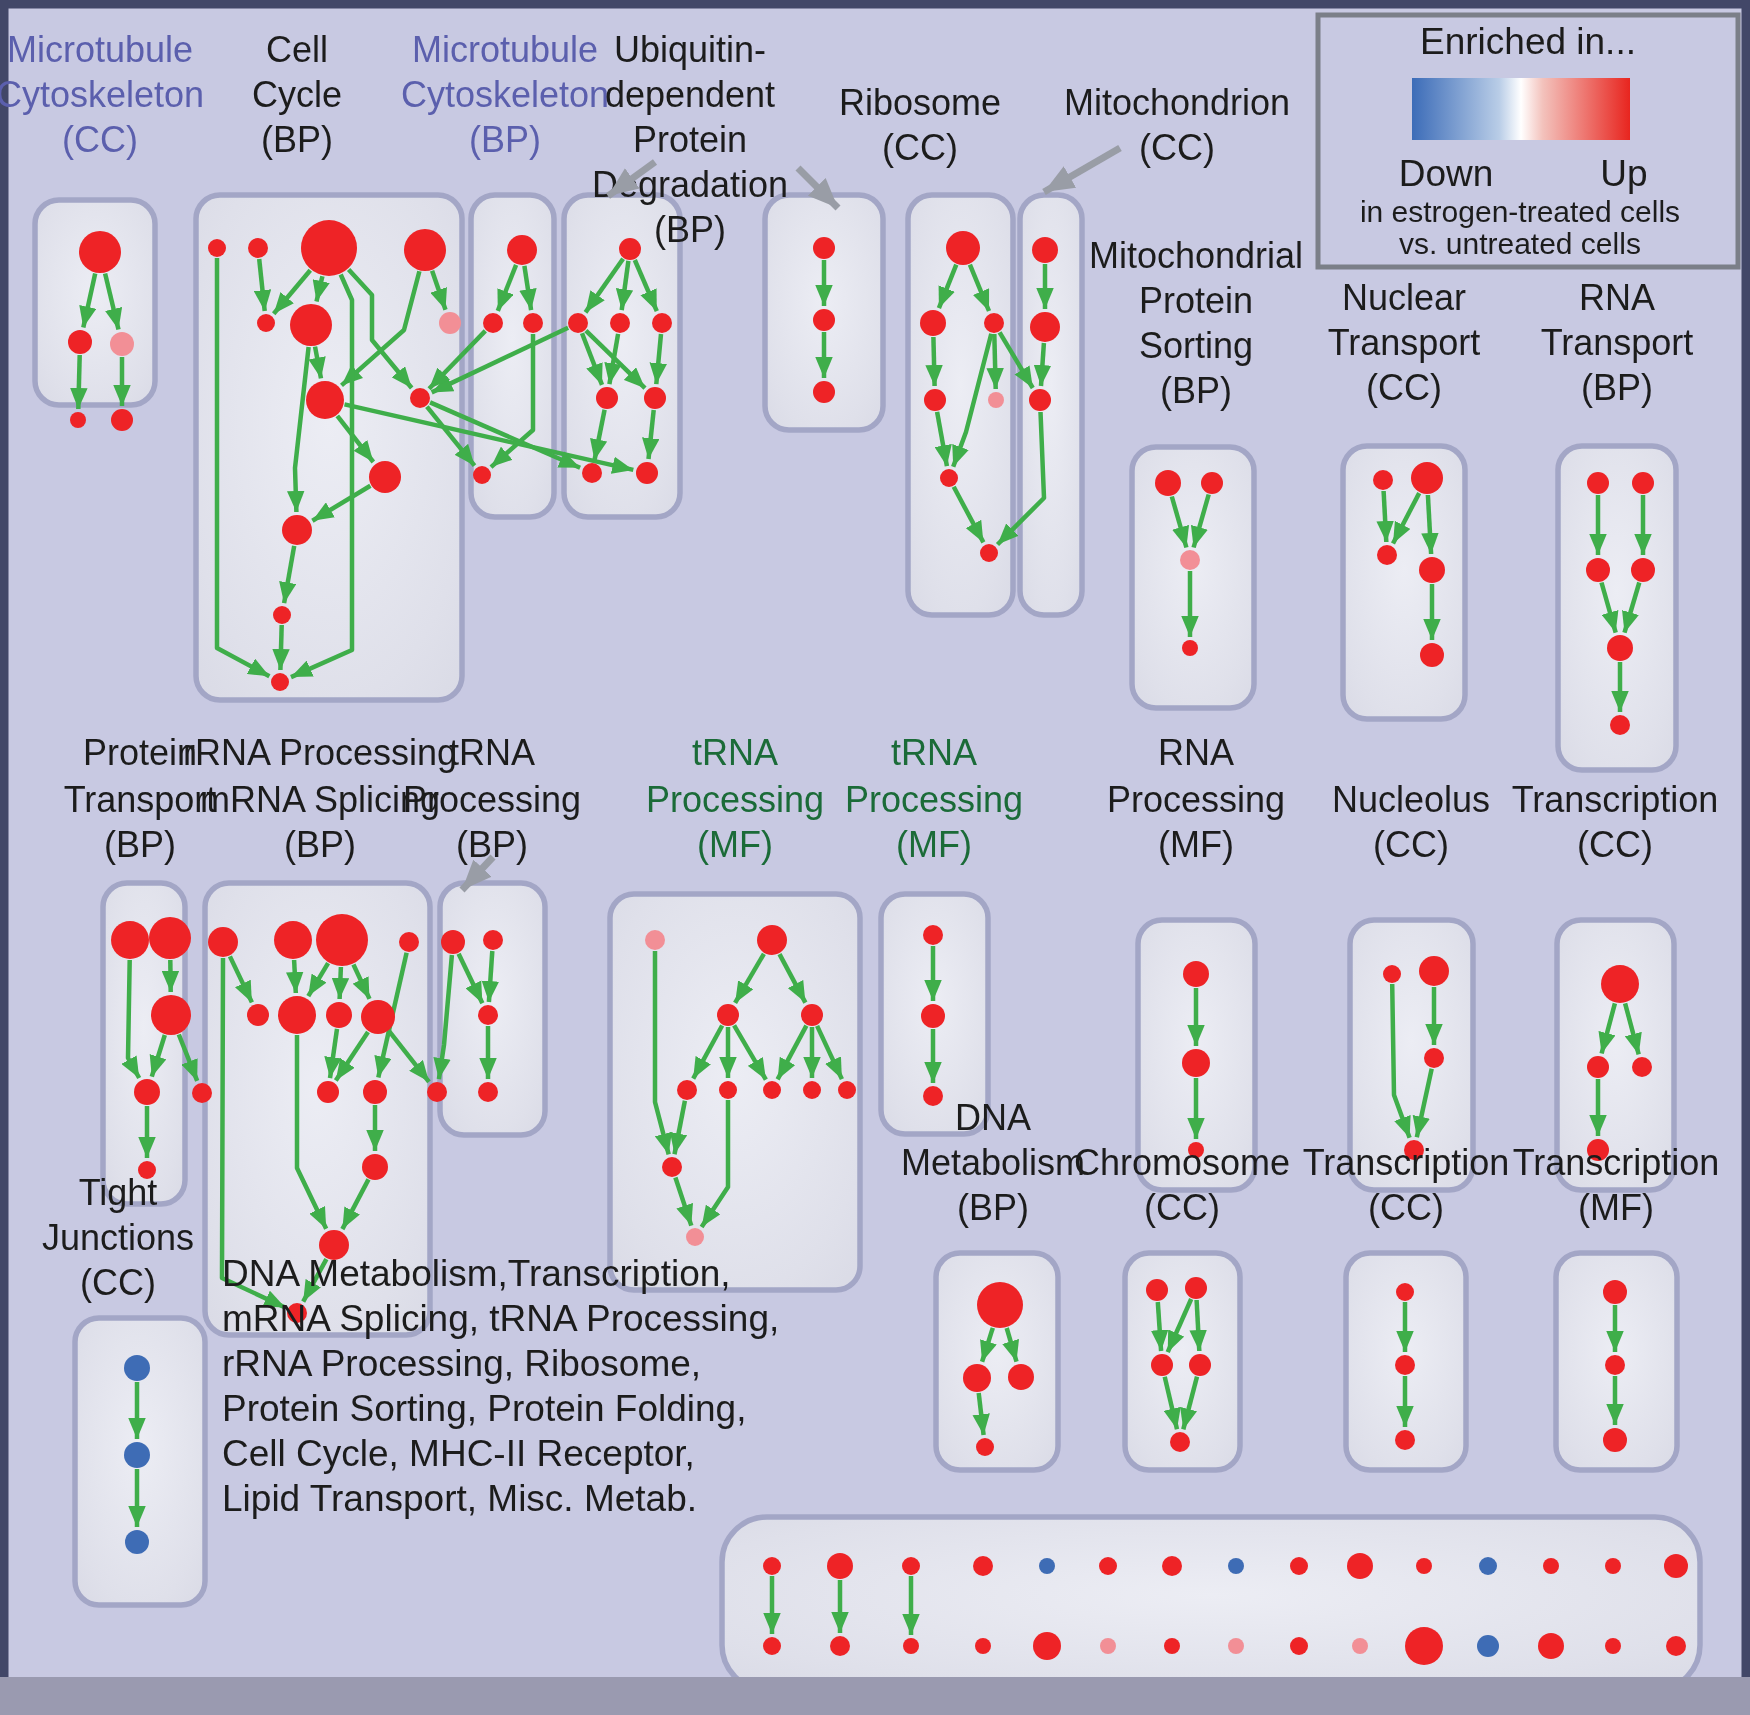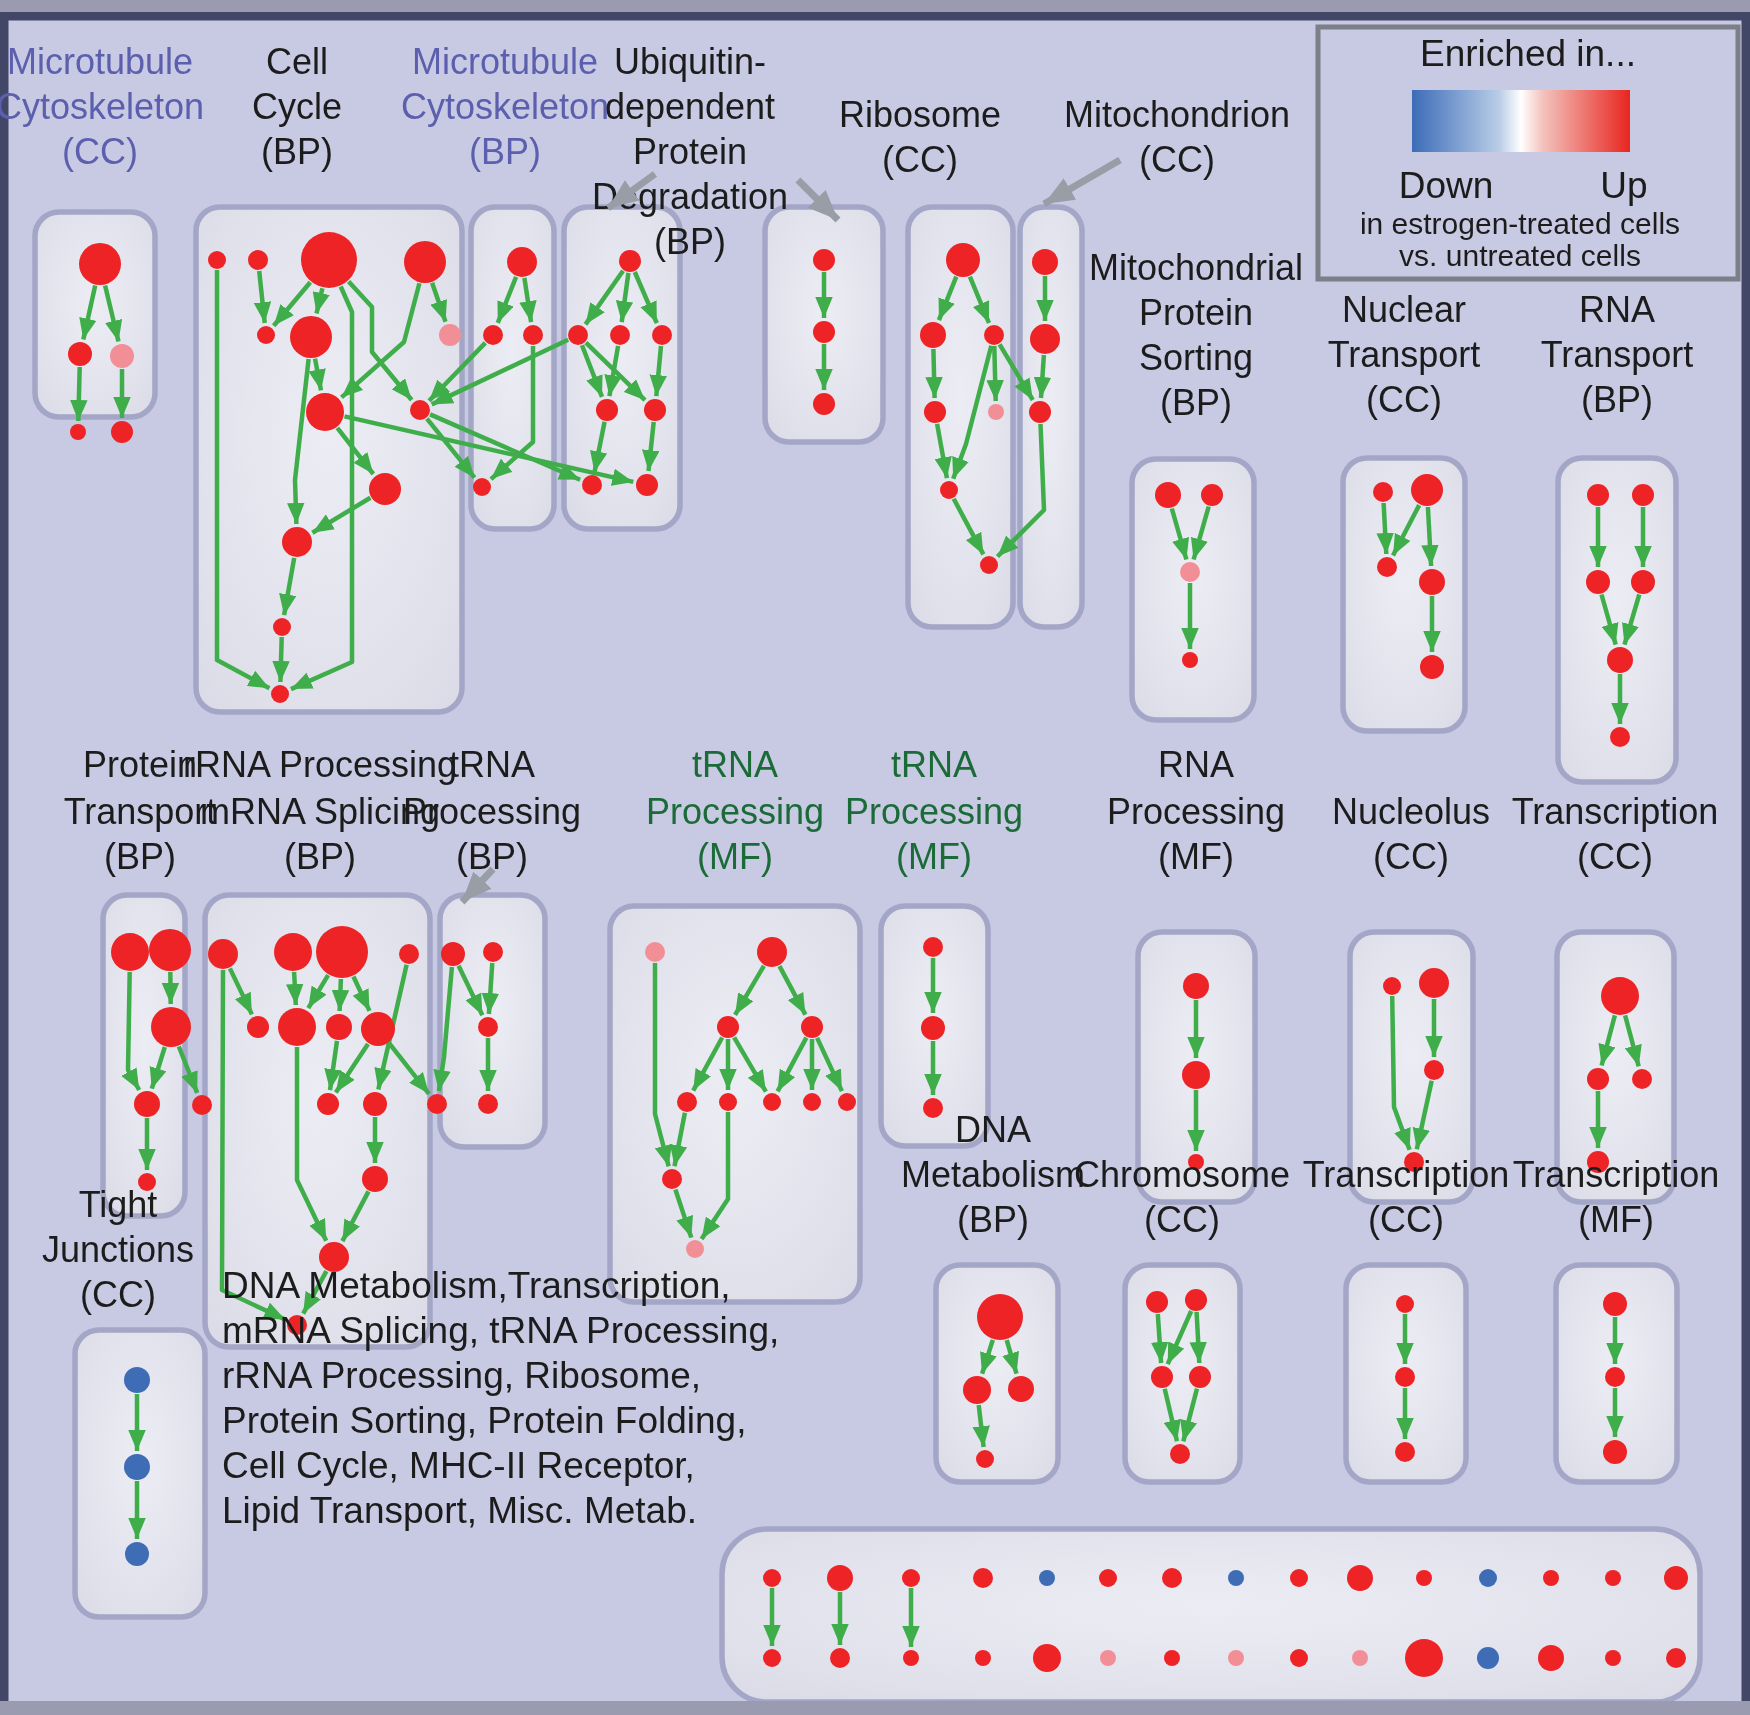--- a/index.html
+++ b/index.html
@@ -1,17 +1,17 @@
 <!DOCTYPE html>
 <html><head>
 <meta charset="utf-8">
 <style>
   html,body{margin:0;padding:0;background:#9a9ab0;}
   body{font-family:"Liberation Sans", sans-serif;}
-  #stage{width:1750px;height:1677px;position:relative;margin:12px auto;}
+  #stage{width:1750px;height:1677px;position:relative;margin:0 auto;}
   svg{display:block;}
   text{font-family:"Liberation Sans", sans-serif;}
 </style>
 </head>
 <body>
 
 <div id="stage">
   <svg id="fig" width="1750" height="1715" viewBox="0 0 1750 1715">
       <defs>
         <radialGradient id="boxg" cx="0.5" cy="0.45" r="0.85">

